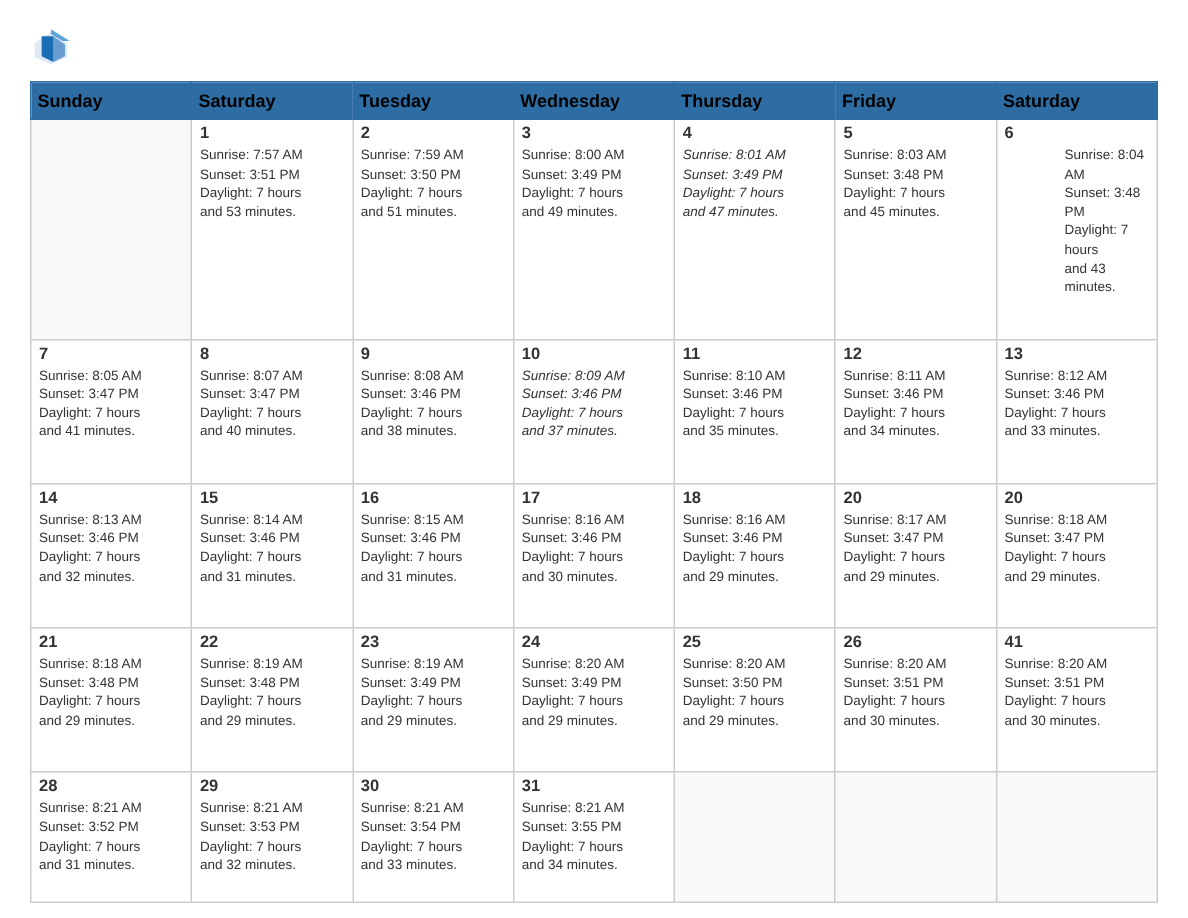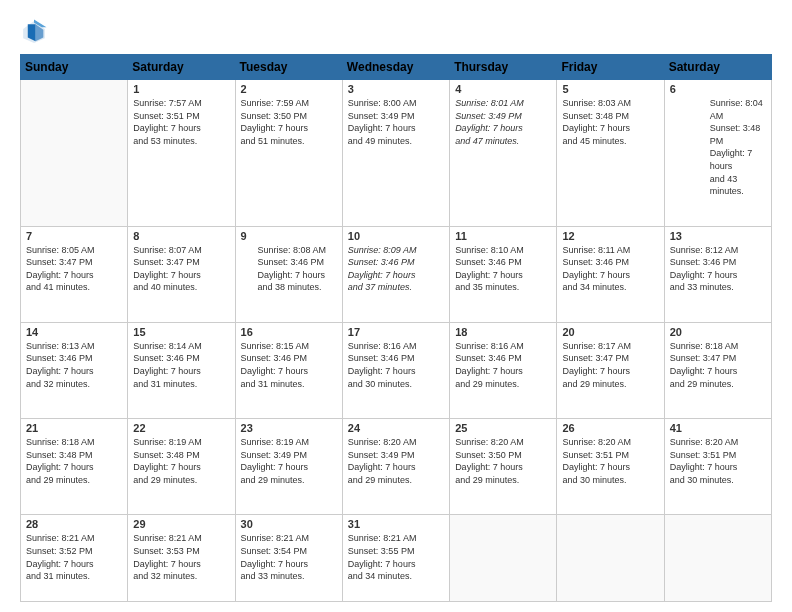--- a/index.html
+++ b/index.html
@@ -188,21 +188,21 @@
           </td>
           <td>
             <span class="day-num">8</span>
             <div class="cell-info" style="white-space: pre-line;">Sunrise: 8:07 AM
 Sunset: 3:47 PM
 Daylight: 7 hours
 and 40 minutes.</div>
           </td>
           <td>
             <span class="day-num">9</span>
-            <div class="cell-info" style="white-space: pre-line; margin-left: 17px;">Sunrise: 8:08 AM
+            <div class="cell-info" style="white-space: pre-line;">Sunrise: 8:08 AM
 Sunset: 3:46 PM
 Daylight: 7 hours
 and 38 minutes.</div>
           </td>
           <td>
             <span class="day-num">10</span>
             <div class="cell-info" style="white-space: pre-line; font-style: italic;">Sunrise: 8:09 AM
 Sunset: 3:46 PM
 Daylight: 7 hours
 and 37 minutes.</div>

